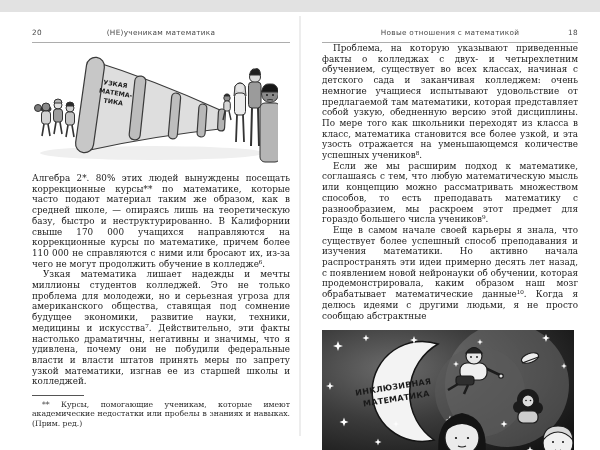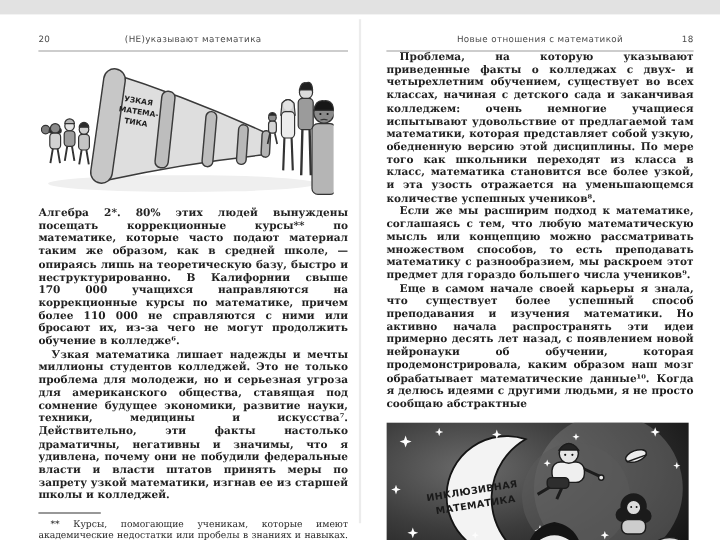--- a/index.html
+++ b/index.html
@@ -41,21 +41,21 @@
   .page.left  .pagenum { left: 0; }
   .page.right .pagenum { right: 0; }
 
   .illu { display: block; }
   .illu.narrow { margin: 7px 0 9px 2px; }
   .illu.inclusive { margin-top: 9px; }
 
   .bodytext p {
     margin: 0;
     font-size: 8.8px; line-height: 10.7px;
-    text-align: justify; color: #222222; font-weight: bold;
+    text-align: justify; color: #222222;
   }
   .bodytext p.indent { text-indent: 11px; }
 
   .fnsep {
     width: 52px; height: 0;
     border-top: 1px solid #555;
     margin: 8px 0 4px 0;
   }
   .footnotes p {
     margin: 0;
@@ -71,21 +71,21 @@
 </head>
 <body>
 
 <div class="top-band"></div>
 
 <div class="spread">
 
   <div class="page left">
     <div class="running-head">
       <span class="pagenum">20</span>
-      <span>(НЕ)указывают математика</span>
+      <span>(НЕ)ученикам математика</span>
     </div>
 
     <svg class="illu narrow" width="244" height="114" viewBox="0 0 244 114">
 
       <ellipse cx="118" cy="103" rx="112" ry="7" fill="#efefef"></ellipse>
 
       <g stroke="#3a3a3a" stroke-width="1.2">
         <path d="M 56,10 Q 120,30 186,60 L 186,79 Q 120,86 56,100 Z" fill="#dedede"></path>
         <rect x="47" y="7" width="18" height="96" rx="9" fill="#c7c7c7" transform="rotate(8 56 55)"></rect>
         <rect x="98" y="26" width="11" height="64" rx="5" fill="#bdbdbd" transform="rotate(6 104 58)"></rect>

